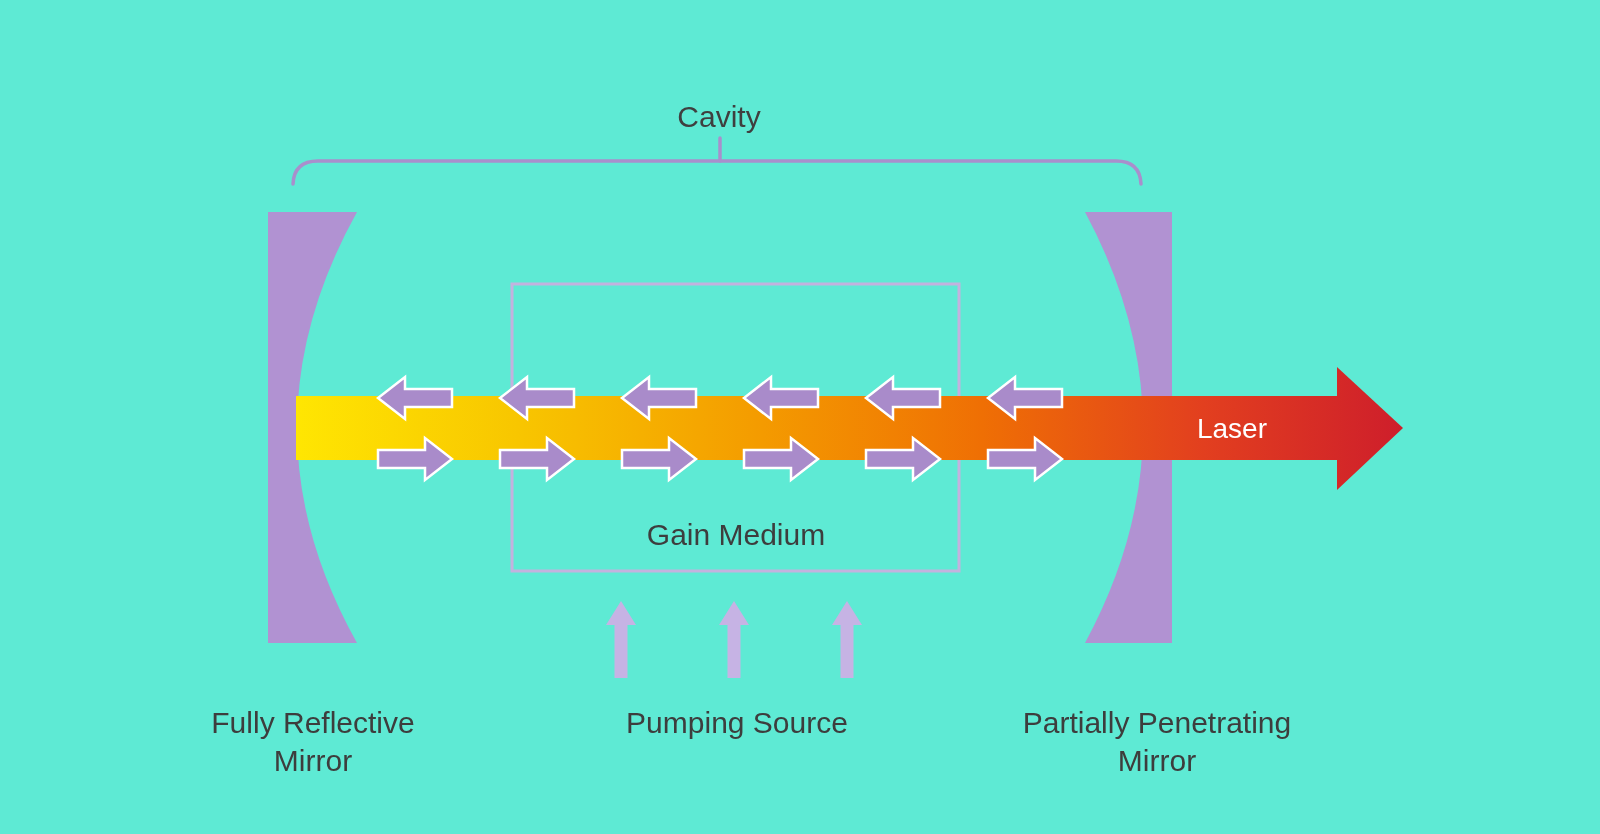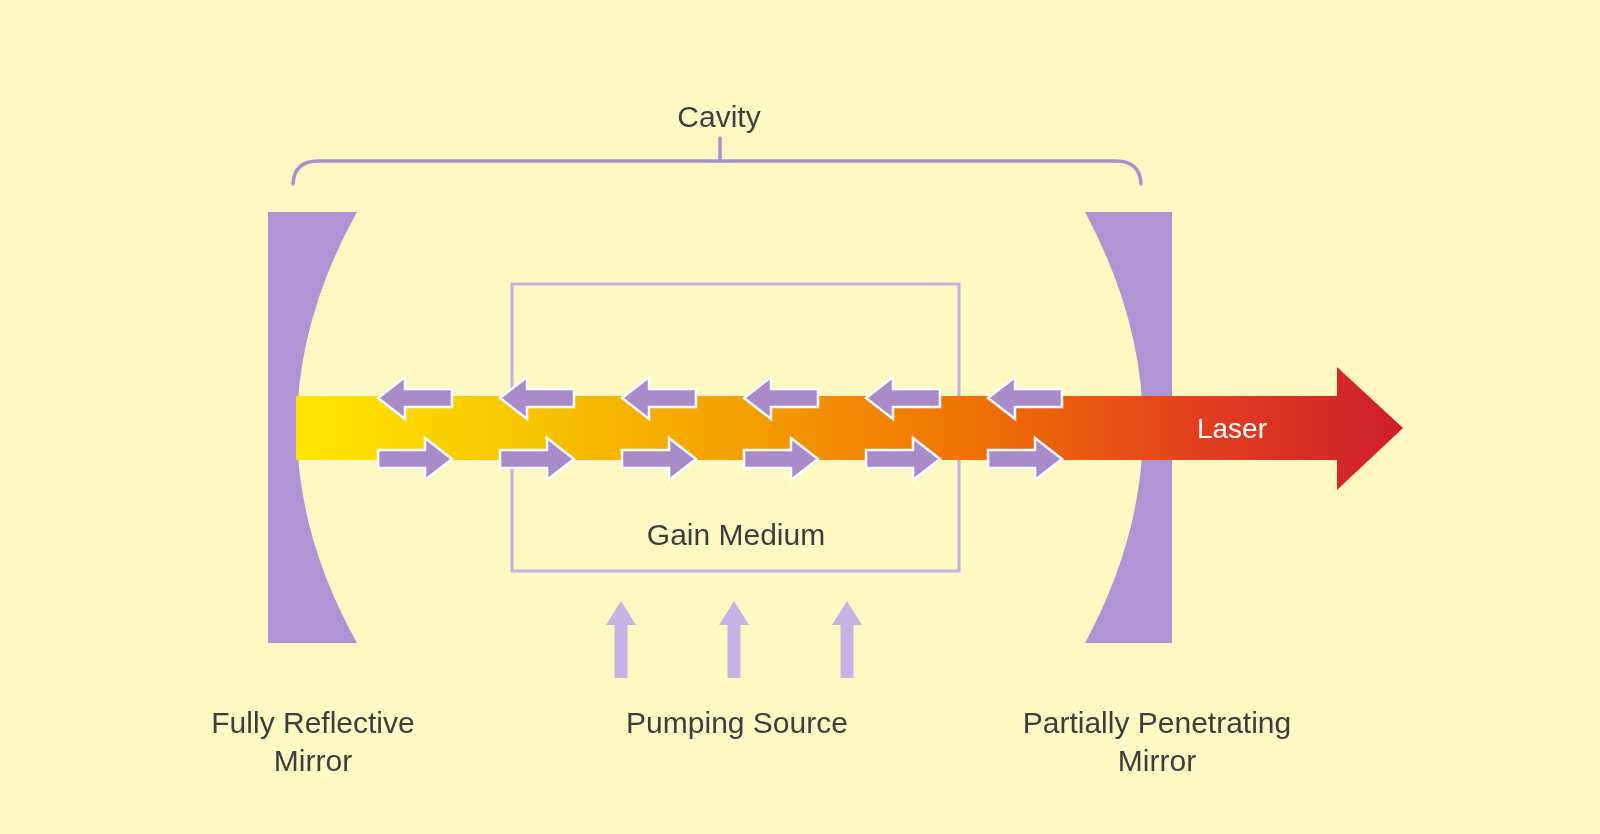--- a/index.html
+++ b/index.html
@@ -5,21 +5,21 @@
   html, body {
     margin: 0;
     padding: 0;
     background: #ffffff;
     font-family: "Liberation Sans", "DejaVu Sans", sans-serif;
   }
   .stage {
     position: relative;
     width: 1600px;
     height: 834px;
-    background: #fef9c3;
+    background: #5eead4;
     overflow: hidden;
   }
   svg { display: block; }
   .diagram-label {
     font-family: "Liberation Sans", "DejaVu Sans", sans-serif;
     font-size: 30px;
     font-weight: 400;
   }
   .diagram-label--laser {
     font-size: 28px;

